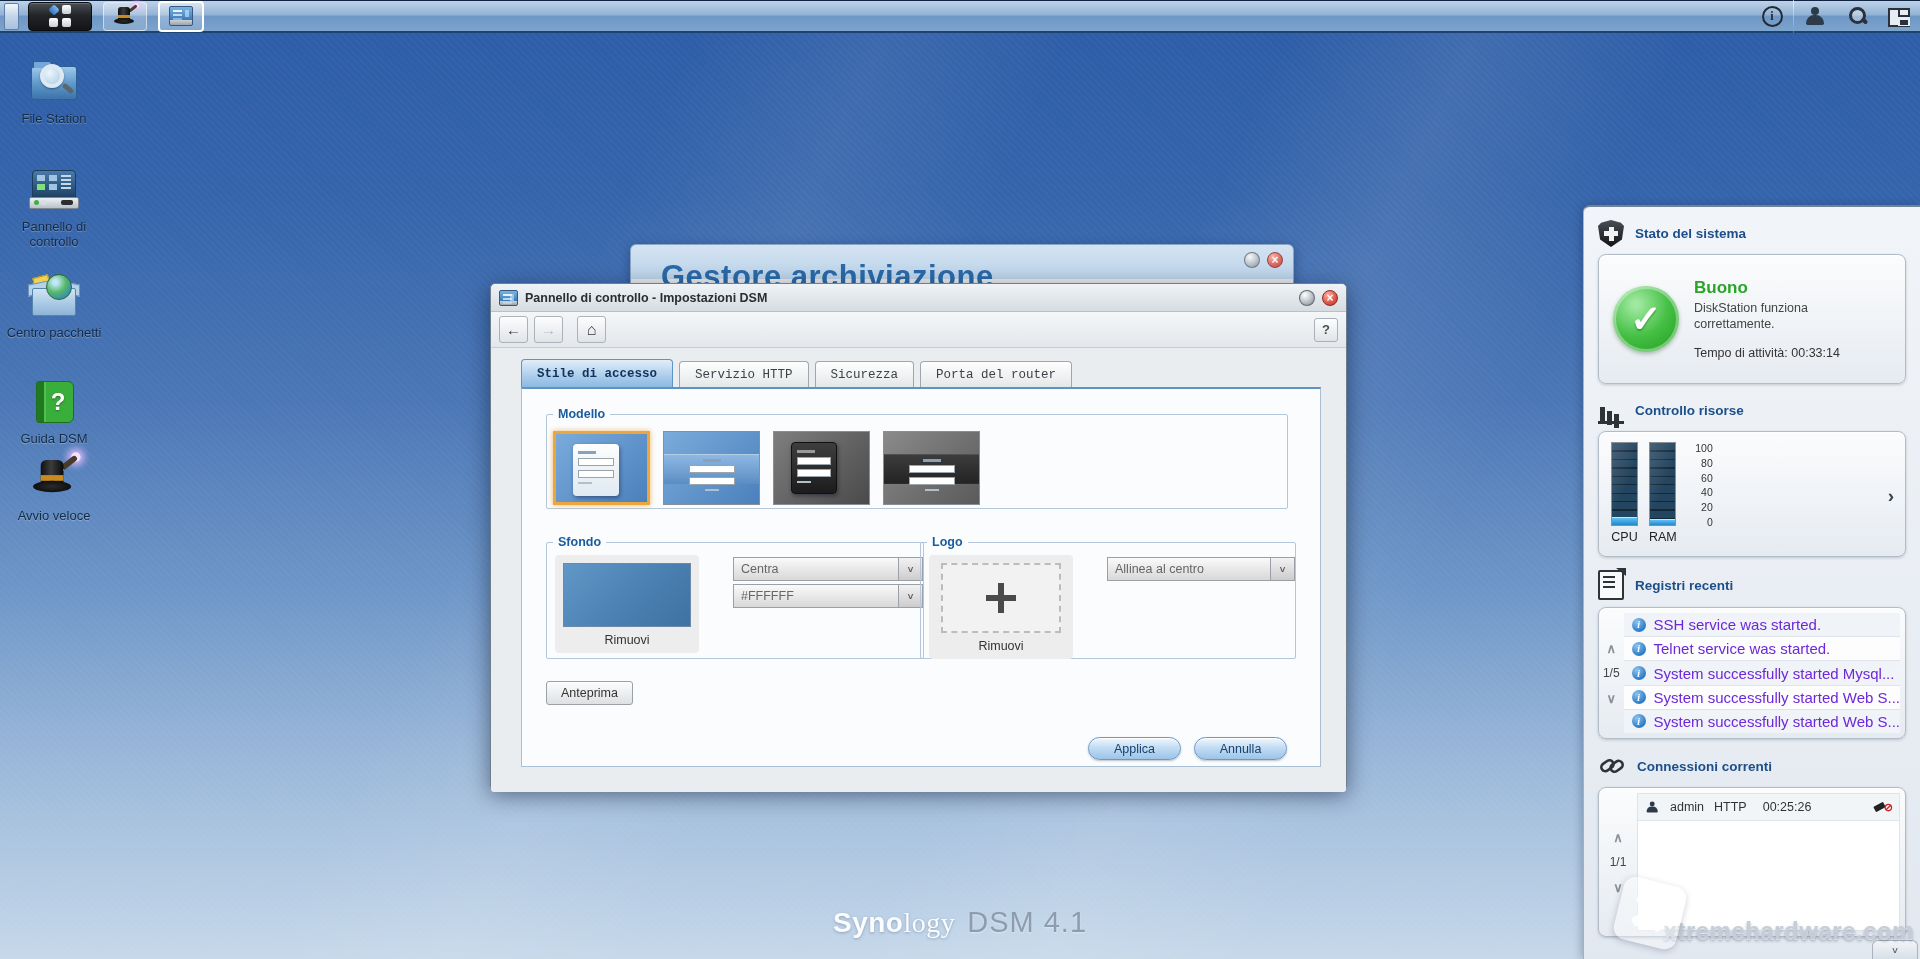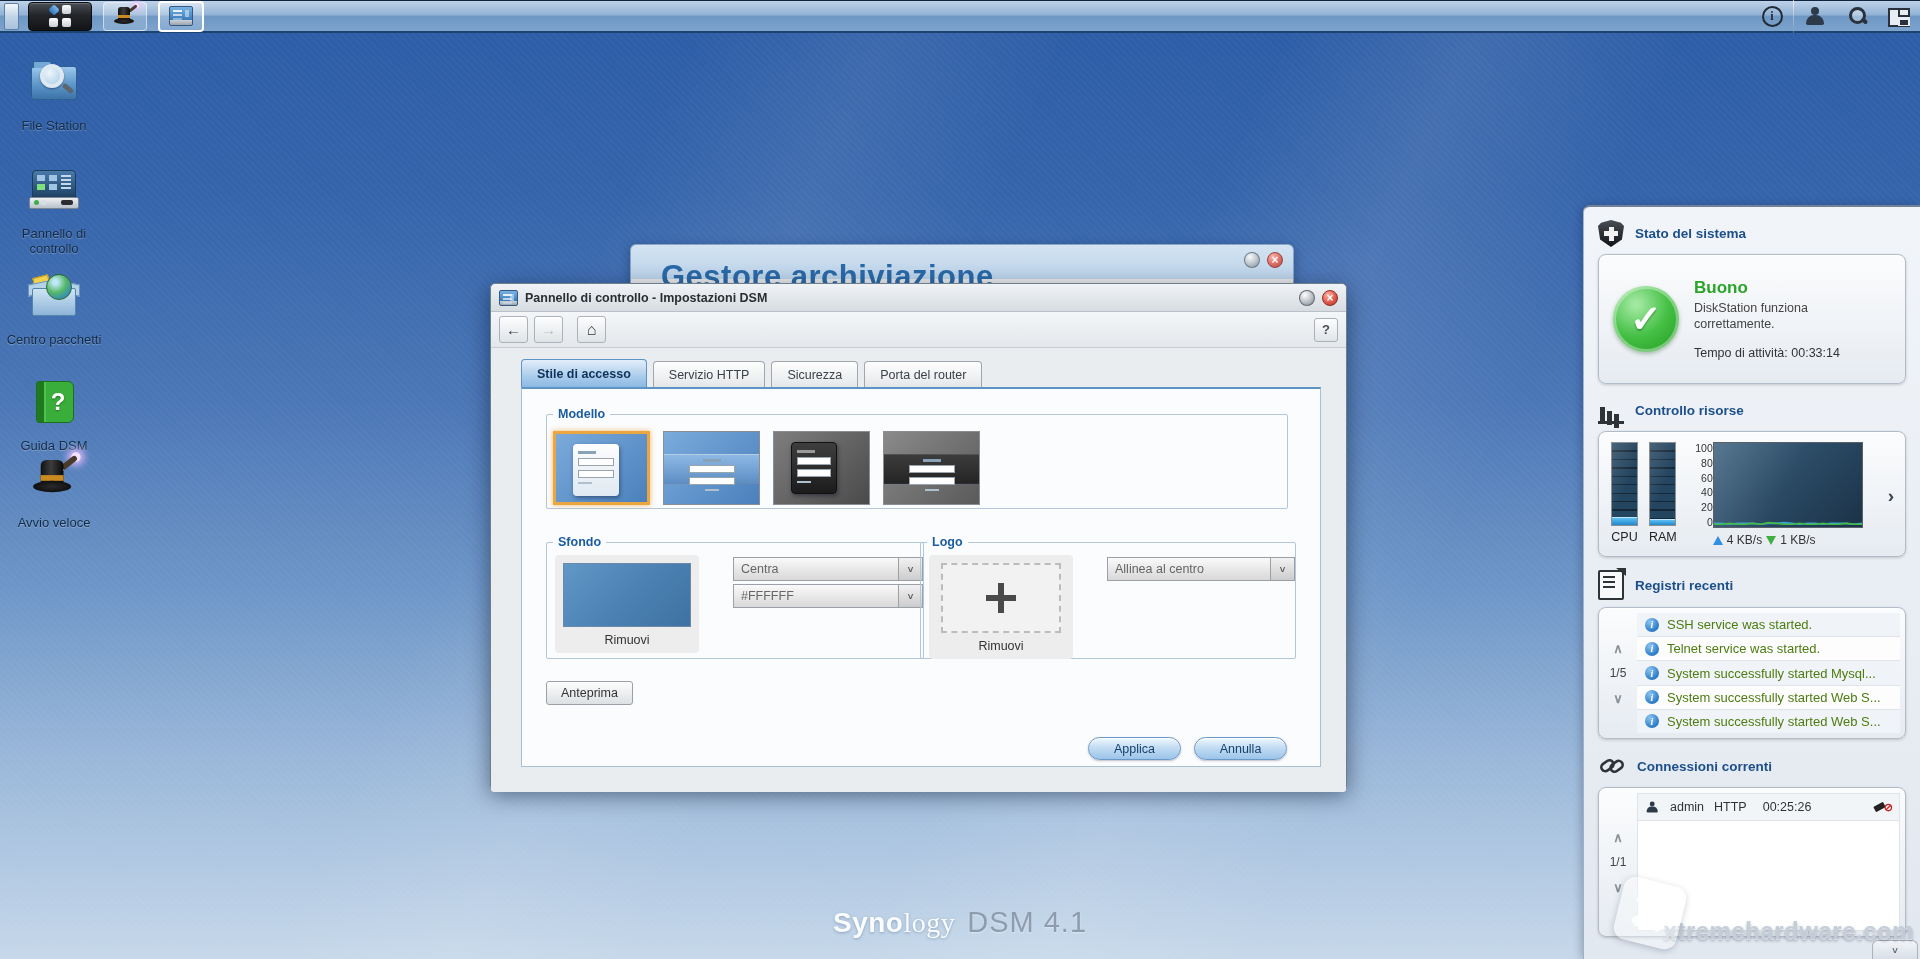--- a/index.html
+++ b/index.html
@@ -60,21 +60,21 @@
   .person::after{content:'';position:absolute;left:1px;top:8px;width:18px;height:10px;border-radius:9px 9px 2px 2px;background:#2c3a4a;}
   .magnifier{position:relative;width:20px;height:20px;}
   .magnifier::before{content:'';position:absolute;left:2px;top:1px;width:11px;height:11px;border:3px solid #28313c;border-radius:50%;background:rgba(255,255,255,.35);}
   .magnifier::after{content:'';position:absolute;left:14px;top:13px;width:7px;height:3.5px;background:#28313c;transform:rotate(40deg);border-radius:2px;}
   .widgets-glyph{position:relative;width:22px;height:18px;}
   .widgets-glyph::before{content:'';position:absolute;left:0;top:1px;width:9px;height:15px;border:2px solid #28313c;background:#e8edf3;}
   .widgets-glyph::after{content:'';position:absolute;right:0;top:1px;width:8px;height:5px;border:2px solid #28313c;background:#e8edf3;
     box-shadow:0 10px 0 -2px #28313c,0 9px 0 0 #e8edf3,0 10px 0 0 #28313c;}
 
   
-  .dicon{position:absolute;left:4px;width:100px;display:flex;flex-direction:column;align-items:center;gap:14px;cursor:pointer;z-index:5;}
+  .dicon{position:absolute;left:4px;width:100px;display:flex;flex-direction:column;align-items:center;gap:7px;cursor:pointer;z-index:5;}
   .dicon .dlabel{font-size:13px;color:#132b45;text-align:center;line-height:15px;text-shadow:0 1px 1px rgba(255,255,255,.3);}
   .ic-box{position:relative;width:52px;height:46px;}
   
   .folder{position:absolute;left:3px;top:8px;width:44px;height:32px;border-radius:3px;border:1px solid #2c5f92;
     background:linear-gradient(180deg,#9cc8ec 0%,#5d96c8 55%,#3c74aa 100%);}
   .folder::before{content:'';position:absolute;left:1px;top:-6px;width:17px;height:6px;border-radius:2px 3px 0 0;background:#74a8d6;border:1px solid #2c5f92;border-bottom:none;}
   .fs-mag{position:absolute;left:12px;top:6px;width:16px;height:16px;border:4px solid #dde8f2;border-radius:50%;
     background:radial-gradient(circle at 35% 30%,#eef6fc,#a8cce8);box-shadow:0 1px 2px rgba(0,0,40,.4);}
   .fs-handle{position:absolute;left:34px;top:28px;width:12px;height:5px;background:#5a6670;transform:rotate(40deg);border-radius:2px;}
   
@@ -132,21 +132,21 @@
     font-size:15px;font-weight:bold;color:#33383e;box-shadow:inset 0 1px 0 #fff;}
   .nav-btn.back::before{content:'\2190';}
   .nav-btn.fwd{color:#b8bdc2;}
   .nav-btn.fwd::before{content:'\2192';}
   .nav-btn.home{margin-left:8px;}
   .nav-btn.home::before{content:'\2302';font-size:16px;}
   .help-btn{margin-left:auto;width:22px;height:22px;border:1px solid #aab1b8;border-radius:3px;
     background:linear-gradient(180deg,#fdfdfe,#e0e4e8);display:flex;align-items:center;justify-content:center;
     font-size:13px;font-weight:bold;color:#4a5056;}
   .dlg-body{position:relative;height:444px;background:#e9edf0;border-radius:0 0 3px 3px;}
-  .tabstrip{position:absolute;left:30px;top:12px;right:13px;display:flex;align-items:flex-end;height:27px;z-index:2;}
+  .tabstrip{position:absolute;left:30px;top:12px;right:13px;display:flex;align-items:flex-end;height:27px;z-index:2;font-family:Liberation Mono, monospace;}
   .tab{height:25px;padding:0 15px;margin-right:6px;display:flex;align-items:center;cursor:pointer;
     border:1px solid #a0a6ac;border-bottom:none;border-radius:4px 4px 0 0;
     background:linear-gradient(180deg,#fefefe,#e4e7e9);color:#3c4248;font-size:12.5px;}
   .tab.active{height:27px;background:linear-gradient(180deg,#e2eef9 0%,#abcdec 60%,#8cb9e2 100%);
     border-color:#5e93c6;color:#10335c;font-weight:bold;}
   .panel{position:absolute;left:30px;top:39px;width:800px;height:380px;box-sizing:border-box;
     background:#fbfcfd;border:1px solid #a9bfd4;border-top:2px solid #5e93c6;}
   fieldset{border:1px solid #b3c6da;border-radius:2px;margin:0;padding:0;}
   legend{font-size:12.5px;font-weight:bold;color:#1a5c9e;padding:0 5px;margin-left:6px;}
   .fs-modello{position:absolute;left:24px;top:18px;width:740px;height:100px;}
@@ -250,21 +250,21 @@
   .arr.down{border-top:9px solid #3fae3f;}
   .more-chevron{margin-left:auto;align-self:center;width:20px;color:#3a4350;font-size:19px;font-weight:bold;cursor:pointer;text-align:center;}
   .more-chevron::before{content:'\203A';}
   
   .logs-box{height:132px;display:flex;padding:5px 5px 5px 0;box-sizing:border-box;}
   .pager{width:38px;display:flex;flex-direction:column;align-items:center;justify-content:center;gap:9px;color:#8a9096;}
   .pg-up::before{content:'\2227';font-size:13px;font-weight:bold;cursor:pointer;}
   .pg-num{font-size:12px;color:#444;}
   .pg-down::before{content:'\2228';font-size:13px;font-weight:bold;cursor:pointer;}
   .log-list{flex:1;display:flex;flex-direction:column;}
-  .log-row{flex:1;display:flex;align-items:center;gap:8px;padding-left:8px;font-size:13px;color:#4d7c0f;
+  .log-row{flex:1;display:flex;align-items:center;gap:8px;padding-left:8px;font-size:15px;color:#6d28d9;
     border-bottom:1px solid #dfe4ea;white-space:nowrap;overflow:hidden;}
   .log-row:nth-child(odd){background:#f0f3f7;}
   .log-row:nth-child(even){background:#fdfdfe;}
   .log-row:last-child{border-bottom:none;}
   .info-dot{width:14px;height:14px;border-radius:50%;flex-shrink:0;
     background:radial-gradient(circle at 35% 28%,#8cc4f0,#2b7cc8 70%);display:flex;align-items:center;justify-content:center;}
   .info-dot::before{content:'i';color:#fff;font-size:10px;font-weight:bold;font-family:"Liberation Serif",serif;font-style:italic;}
   
   .conn-box{height:150px;display:flex;padding:5px 5px 5px 0;box-sizing:border-box;}
   .conn-content{flex:1;display:flex;flex-direction:column;border:1px solid #e0e4e9;background:#fff;}
@@ -536,34 +536,20 @@
       </div>
       <div class="net-graph">
         <div class="yticks">
           <span>100</span>
           <span>80</span>
           <span>60</span>
           <span>40</span>
           <span>20</span>
           <span>0</span>
         </div>
-        <div class="plot-col">
-          <div class="plot">
-            <svg id="net-svg" viewBox="0 0 148 84" preserveAspectRatio="none" width="148" height="84">
-              <polyline fill="none" stroke-width="1.6" points="0.0,80.4 7.8,80.4 15.6,81.2 23.4,80.4 31.2,80.4 38.9,80.4 46.7,81.2 54.5,80.4 62.3,80.4 70.1,79.6 77.9,80.4 85.7,81.2 93.5,80.4 101.3,80.4 109.1,81.2 116.8,80.4 124.6,80.4 132.4,80.4 140.2,81.2 148.0,80.4" stroke="#3da0e0"></polyline>
-              <polyline fill="none" stroke-width="1.6" points="0.0,81.2 7.8,81.2 15.6,80.4 23.4,81.2 31.2,81.2 38.9,80.4 46.7,81.2 54.5,79.6 62.3,80.4 70.1,81.2 77.9,81.2 85.7,80.4 93.5,81.2 101.3,81.2 109.1,80.4 116.8,81.2 124.6,81.2 132.4,80.4 140.2,81.2 148.0,81.2" stroke="#44bb44"></polyline>
-            </svg>
-          </div>
-          <div class="kbps">
-            <span class="arr up"></span>
-            <span>4 KB/s</span>
-            <span class="arr down"></span>
-            <span>1 KB/s</span>
-          </div>
-        </div>
       </div>
       <div class="more-chevron"></div>
     </div>
 
     <div class="w-header">
       <div class="doc-icon"></div>
       <div class="w-title">Registri recenti</div>
     </div>
     <div class="w-box logs-box">
       <div class="pager">

